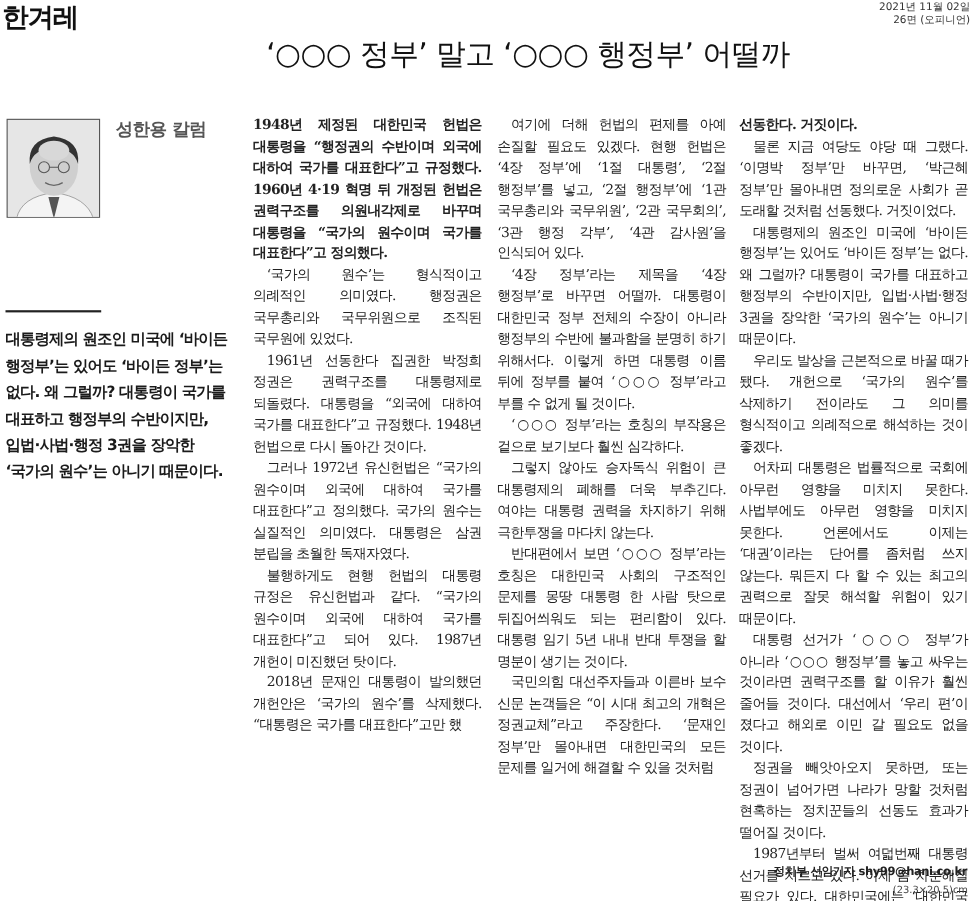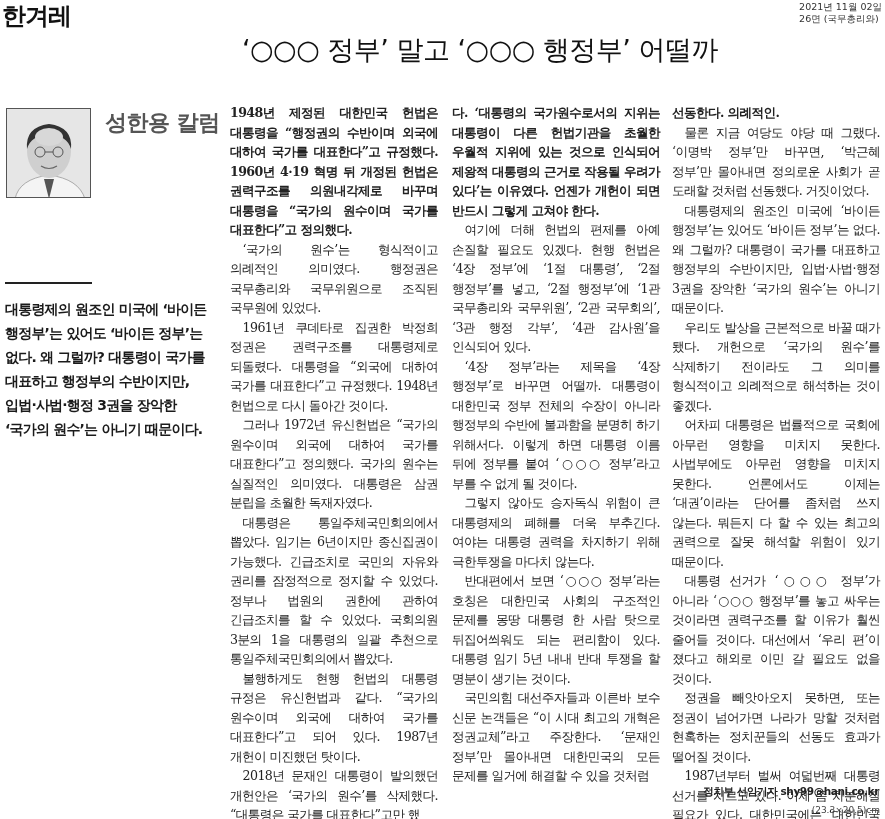--- a/index.html
+++ b/index.html
@@ -5,36 +5,36 @@
     * { margin: 0; padding: 0; box-sizing: border-box; }
     html, body { width: 885px; height: 819px; background: #ffffff; overflow: hidden; }
     body { position: relative; font-family: "DejaVu Serif", "Liberation Serif", serif; color: #1a1a1a; }
 
     .logo {
       position: absolute; left: 2px; top: 2px;
       font-family: "DejaVu Sans", sans-serif; font-weight: bold;
       font-size: 24px; letter-spacing: -1px; color: #111; line-height: 28px;
     }
     .meta {
-      position: absolute; right: 3px; top: 1px; text-align: left;
+      position: absolute; right: 3px; top: 1px; text-align: right;
       font-family: "DejaVu Sans", sans-serif; font-size: 9.5px; line-height: 12px; color: #333;
     }
     .headline {
       position: absolute; left: 200px; top: 32px; width: 560px; text-align: center;
       font-family: "DejaVu Sans", sans-serif; font-size: 27px; line-height: 36px;
       color: #111; letter-spacing: -0.5px; font-weight: normal;
     }
     .photo {
       position: absolute; left: 6px; top: 108px; width: 85px; height: 90px;
       border: 1px solid #555; background: #e8e8e8; overflow: hidden;
     }
     .photo svg { display: block; }
     .byline-title {
       position: absolute; left: 105px; top: 108px;
-      font-family: "DejaVu Sans", sans-serif; font-weight: bold; font-size: 22px;
+      font-family: "DejaVu Sans", sans-serif; font-weight: bold; font-size: 16px;
       color: #555; letter-spacing: -0.5px;
     }
     .pullquote-rule {
       position: absolute; left: 5px; top: 282px; width: 87px; height: 2px; background: #222;
     }
     .pullquote {
       position: absolute; left: 5px; top: 297px; width: 205px;
       font-family: "DejaVu Sans", sans-serif; font-weight: bold; font-size: 14px;
       line-height: 24px; color: #1a1a1a; letter-spacing: -0.8px; word-break: keep-all;
     }
@@ -57,21 +57,21 @@
       font-family: "DejaVu Sans", sans-serif; font-size: 9px; color: #444;
     }
   </style>
 </head>
 <body>
 
 <div class="logo">한겨레</div>
 
 <div class="meta">
   <div>2021년 11월 02일</div>
-  <div>26면 (국무총리와)</div>
+  <div>26면 (오피니언)</div>
 </div>
 
 <h1 class="headline">‘○○○ 정부’ 말고 ‘○○○ 행정부’ 어떨까</h1>
 
 <div class="photo">
   <svg width="85" height="90" viewBox="0 0 85 90">
     <rect width="85" height="90" fill="#e6e6e6"></rect>
     <path d="M8 90 Q12 70 42 66 Q72 70 78 90 Z" fill="#f4f4f4" stroke="#999" stroke-width="0.8"></path>
     <path d="M37 70 L42 90 L47 70 Z" fill="#555"></path>
     <ellipse cx="42" cy="42" rx="22" ry="27" fill="#cfcfcf"></ellipse>
@@ -85,38 +85,37 @@
 </div>
 
 <div class="byline-title">성한용 칼럼</div>
 
 <div class="pullquote-rule"></div>
 <div class="pullquote">대통령제의 원조인 미국에 ‘바이든 행정부’는 있어도 ‘바이든 정부’는 없다. 왜 그럴까? 대통령이 국가를 대표하고 행정부의 수반이지만, 입법·사법·행정 3권을 장악한 ‘국가의 원수’는 아니기 때문이다.</div>
 
 <div class="col col1">
   <p class="cont">1948년 제정된 대한민국 헌법은 대통령을 “행정권의 수반이며 외국에 대하여 국가를 대표한다”고 규정했다. 1960년 4·19 혁명 뒤 개정된 헌법은 권력구조를 의원내각제로 바꾸며 대통령을 “국가의 원수이며 국가를 대표한다”고 정의했다.</p>
   <p>‘국가의 원수’는 형식적이고 의례적인 의미였다. 행정권은 국무총리와 국무위원으로 조직된 국무원에 있었다.</p>
-  <p>1961년 쿠데타로 집권한 박정희 정권은 권력구조를 대통령제로 되돌렸다. 대통령을 “외국에 대하여 국가를 대표한다”고 규정했다. 1948년 헌법으로 다시 돌아간 것이다.</p>
+  <p>1961년 선동한다 집권한 박정희 정권은 권력구조를 대통령제로 되돌렸다. 대통령을 “외국에 대하여 국가를 대표한다”고 규정했다. 1948년 헌법으로 다시 돌아간 것이다.</p>
   <p>그러나 1972년 유신헌법은 “국가의 원수이며 외국에 대하여 국가를 대표한다”고 정의했다. 국가의 원수는 실질적인 의미였다. 대통령은 삼권 분립을 초월한 독재자였다.</p>
-  <p>대통령은 통일주체국민회의에서 뽑았다. 임기는 6년이지만 종신집권이 가능했다. 긴급조치로 국민의 자유와 권리를 잠정적으로 정지할 수 있었다. 정부나 법원의 권한에 관하여 긴급조치를 할 수 있었다. 국회의원 3분의 1을 대통령의 일괄 추천으로 통일주체국민회의에서 뽑았다.</p>
   <p>불행하게도 현행 헌법의 대통령 규정은 유신헌법과 같다. “국가의 원수이며 외국에 대하여 국가를 대표한다”고 되어 있다. 1987년 개헌이 미진했던 탓이다.</p>
   <p>2018년 문재인 대통령이 발의했던 개헌안은 ‘국가의 원수’를 삭제했다. “대통령은 국가를 대표한다”고만 했</p>
 </div>
 
 <div class="col col2">
-  <p class="cont">다. ‘대통령의 국가원수로서의 지위는 대통령이 다른 헌법기관을 초월한 우월적 지위에 있는 것으로 인식되어 제왕적 대통령의 근거로 작용될 우려가 있다’는 이유였다. 언젠가 개헌이 되면 반드시 그렇게 고쳐야 한다.</p>
   <p>여기에 더해 헌법의 편제를 아예 손질할 필요도 있겠다. 현행 헌법은 ‘4장 정부’에 ‘1절 대통령’, ‘2절 행정부’를 넣고, ‘2절 행정부’에 ‘1관 국무총리와 국무위원’, ‘2관 국무회의’, ‘3관 행정 각부’, ‘4관 감사원’을 인식되어 있다.</p>
   <p>‘4장 정부’라는 제목을 ‘4장 행정부’로 바꾸면 어떨까. 대통령이 대한민국 정부 전체의 수장이 아니라 행정부의 수반에 불과함을 분명히 하기 위해서다. 이렇게 하면 대통령 이름 뒤에 정부를 붙여 ‘○○○ 정부’라고 부를 수 없게 될 것이다.</p>
+  <p>‘○○○ 정부’라는 호칭의 부작용은 겉으로 보기보다 훨씬 심각하다.</p>
   <p>그렇지 않아도 승자독식 위험이 큰 대통령제의 폐해를 더욱 부추긴다. 여야는 대통령 권력을 차지하기 위해 극한투쟁을 마다치 않는다.</p>
   <p>반대편에서 보면 ‘○○○ 정부’라는 호칭은 대한민국 사회의 구조적인 문제를 몽땅 대통령 한 사람 탓으로 뒤집어씌워도 되는 편리함이 있다. 대통령 임기 5년 내내 반대 투쟁을 할 명분이 생기는 것이다.</p>
   <p>국민의힘 대선주자들과 이른바 보수 신문 논객들은 “이 시대 최고의 개혁은 정권교체”라고 주장한다. ‘문재인 정부’만 몰아내면 대한민국의 모든 문제를 일거에 해결할 수 있을 것처럼</p>
 </div>
 
 <div class="col col3">
-  <p class="cont">선동한다. 의례적인.</p>
+  <p class="cont">선동한다. 거짓이다.</p>
   <p>물론 지금 여당도 야당 때 그랬다. ‘이명박 정부’만 바꾸면, ‘박근혜 정부’만 몰아내면 정의로운 사회가 곧 도래할 것처럼 선동했다. 거짓이었다.</p>
   <p>대통령제의 원조인 미국에 ‘바이든 행정부’는 있어도 ‘바이든 정부’는 없다. 왜 그럴까? 대통령이 국가를 대표하고 행정부의 수반이지만, 입법·사법·행정 3권을 장악한 ‘국가의 원수’는 아니기 때문이다.</p>
   <p>우리도 발상을 근본적으로 바꿀 때가 됐다. 개헌으로 ‘국가의 원수’를 삭제하기 전이라도 그 의미를 형식적이고 의례적으로 해석하는 것이 좋겠다.</p>
   <p>어차피 대통령은 법률적으로 국회에 아무런 영향을 미치지 못한다. 사법부에도 아무런 영향을 미치지 못한다. 언론에서도 이제는 ‘대권’이라는 단어를 좀처럼 쓰지 않는다. 뭐든지 다 할 수 있는 최고의 권력으로 잘못 해석할 위험이 있기 때문이다.</p>
   <p>대통령 선거가 ‘○○○ 정부’가 아니라 ‘○○○ 행정부’를 놓고 싸우는 것이라면 권력구조를 할 이유가 훨씬 줄어들 것이다. 대선에서 ‘우리 편’이 졌다고 해외로 이민 갈 필요도 없을 것이다.</p>
   <p>정권을 빼앗아오지 못하면, 또는 정권이 넘어가면 나라가 망할 것처럼 현혹하는 정치꾼들의 선동도 효과가 떨어질 것이다.</p>
   <p>1987년부터 벌써 여덟번째 대통령 선거를 치르고 있다. 이제 좀 차분해질 필요가 있다. 대한민국에는 ‘대한민국 정부’만 있으면 된다.</p>
 </div>
 
 <div class="credit">정치부 선임기자 shy99@hani.co.kr</div>

